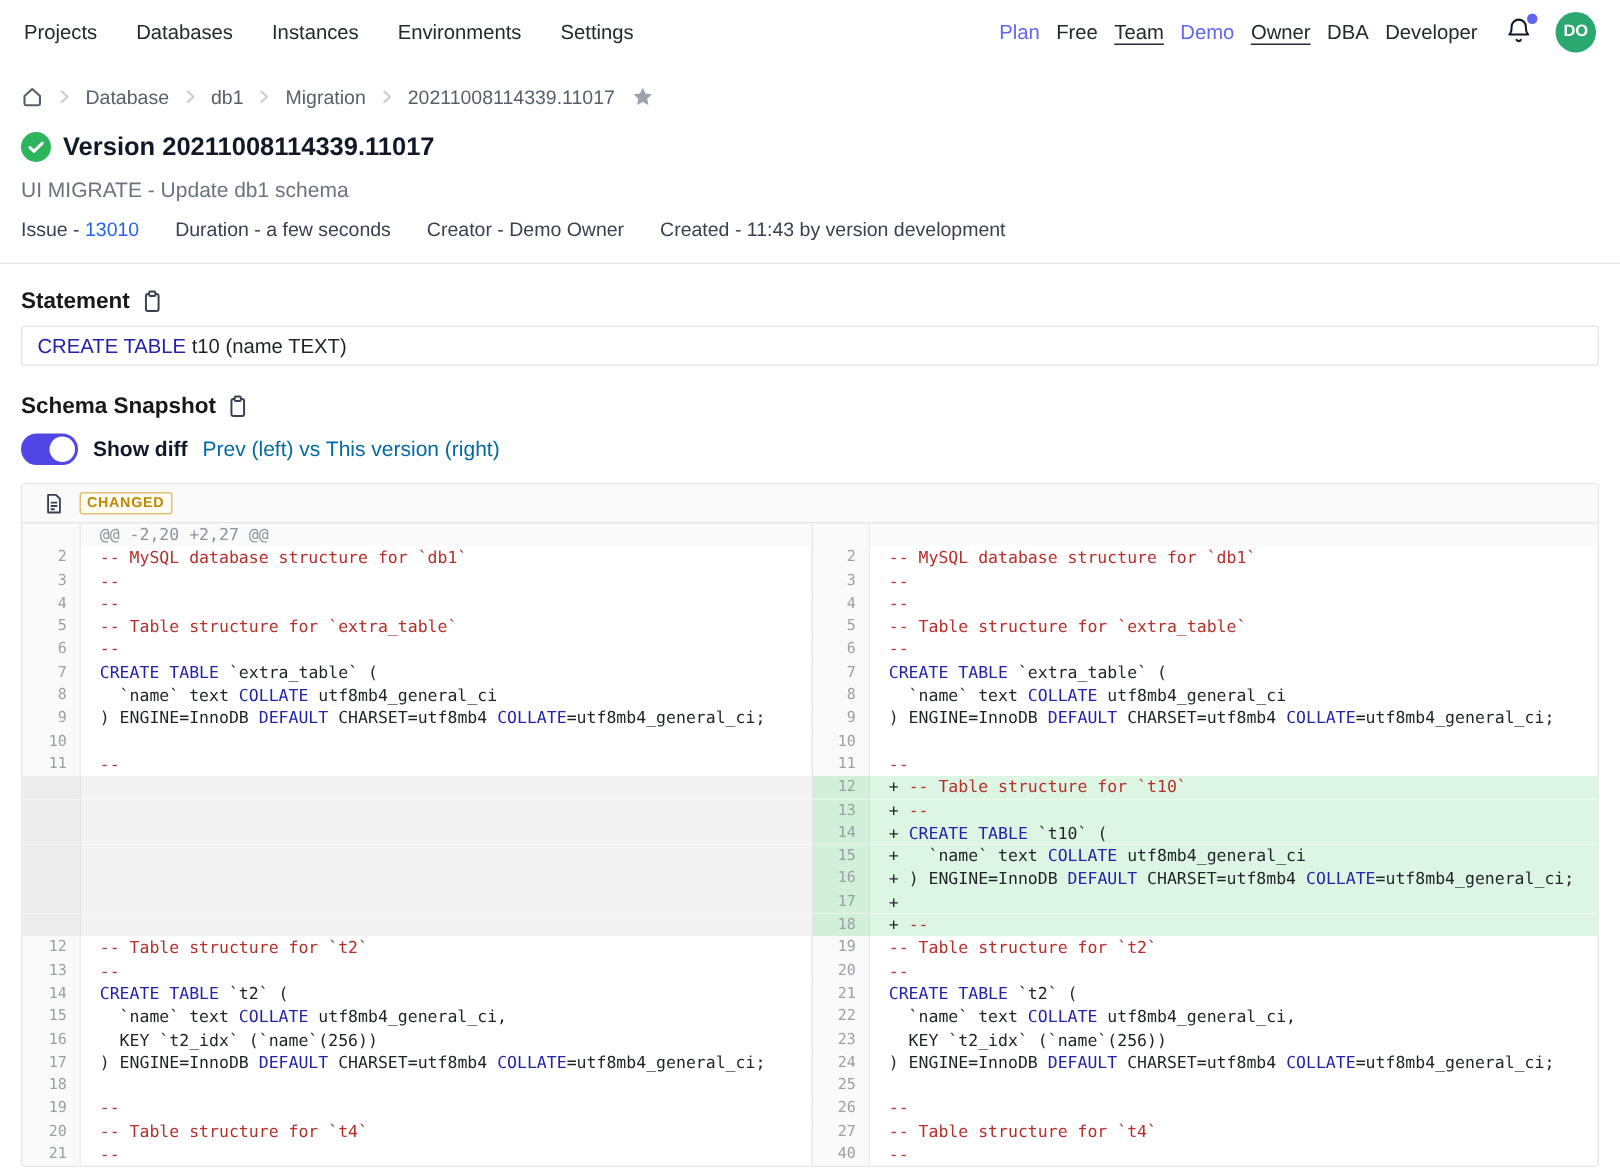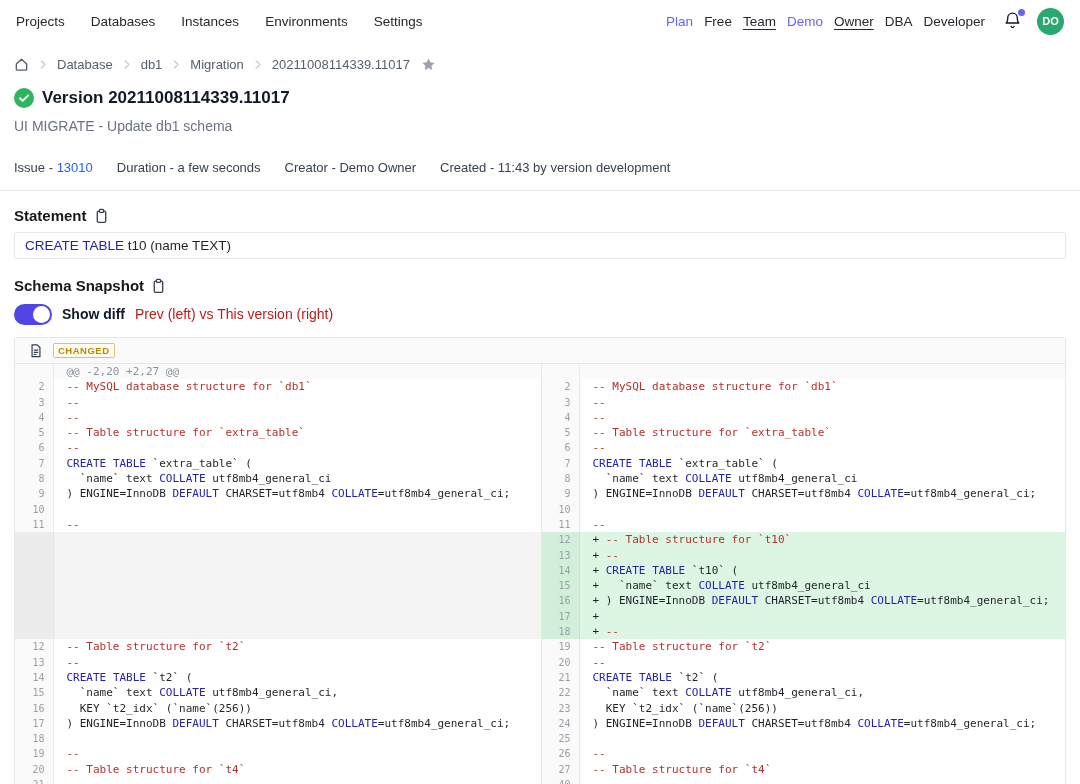--- a/index.html
+++ b/index.html
@@ -24,40 +24,40 @@
   .breadcrumb { display:flex; align-items:center; gap:9px; margin:10px 14px 0; height:24px; }
   .bc-item { font-size:13px; color:#57606a; cursor:pointer; }
   .bc-sep { display:flex; align-items:center; }
   .star { display:flex; align-items:center; margin-left:2px; cursor:pointer; }
 
   
   .version { margin:10px 14px 0; }
   .vtitle-row { display:flex; align-items:center; gap:8px; height:24px; }
   .vtitle { font-size:17px; font-weight:bold; color:#111827; }
   .vsub { margin-top:8px; font-size:14px; color:#6b7280; }
-  .meta-row { margin-top:26px; display:flex; align-items:center; gap:24px; }
+  .meta-row { margin-top:11px; display:flex; align-items:center; gap:24px; }
   .meta-item { font-size:13px; color:#374151; }
   .meta-link { color:#2563eb; text-decoration:none; cursor:pointer; }
 
   .rule { border:none; border-top:1px solid #e5e7eb; margin:15px 0 0; }
 
   
   .section { margin:0 14px; }
   .sec-head { display:flex; align-items:center; gap:7px; margin-top:16px; }
   .sec-title { font-size:15px; font-weight:600; color:#18181b; }
   .copy-btn { display:flex; align-items:center; cursor:pointer; }
   .code-box { margin-top:8px; border:1px solid #e5e7eb; border-radius:2px; padding:5px 10px;
     font-size:13.5px; color:#1f2328; background:#fff; }
   .code-box .kw { color:#2222aa; }
 
   .toggle-row { display:flex; align-items:center; gap:10px; margin-top:9px; height:22px; }
   .toggle { width:38px; height:21px; border-radius:11px; background:#5046e5; position:relative; cursor:pointer; flex:none; }
   .toggle .knob { position:absolute; top:2px; right:2px; width:17px; height:17px; border-radius:50%; background:#fff; }
   .toggle-label { font-size:14px; font-weight:bold; color:#0f172a;text-align:center; }
-  .toggle-hint { font-size:14px; color:#b91c1c; }
+  .toggle-hint { font-size:14px; color:#0369a1; }
 
   
   .diff-card { margin-top:12px; border:1px solid #e5e7eb; border-radius:3px; overflow:hidden; }
   .diff-head { height:26px; background:#fafafa; border-bottom:1px solid #e5e7eb;
     display:flex; align-items:center; gap:10px; padding:0 14px; }
   .badge { font-size:9.5px; letter-spacing:0.5px; color:#bf8700; border:1px solid #ddc073;
     background:#fffdf2; border-radius:2px; padding:1px 4px; font-weight:bold; }
 
   table.diff { width:100%; border-collapse:collapse; table-layout:fixed; }
   td { height:15.3px; overflow:hidden; }

